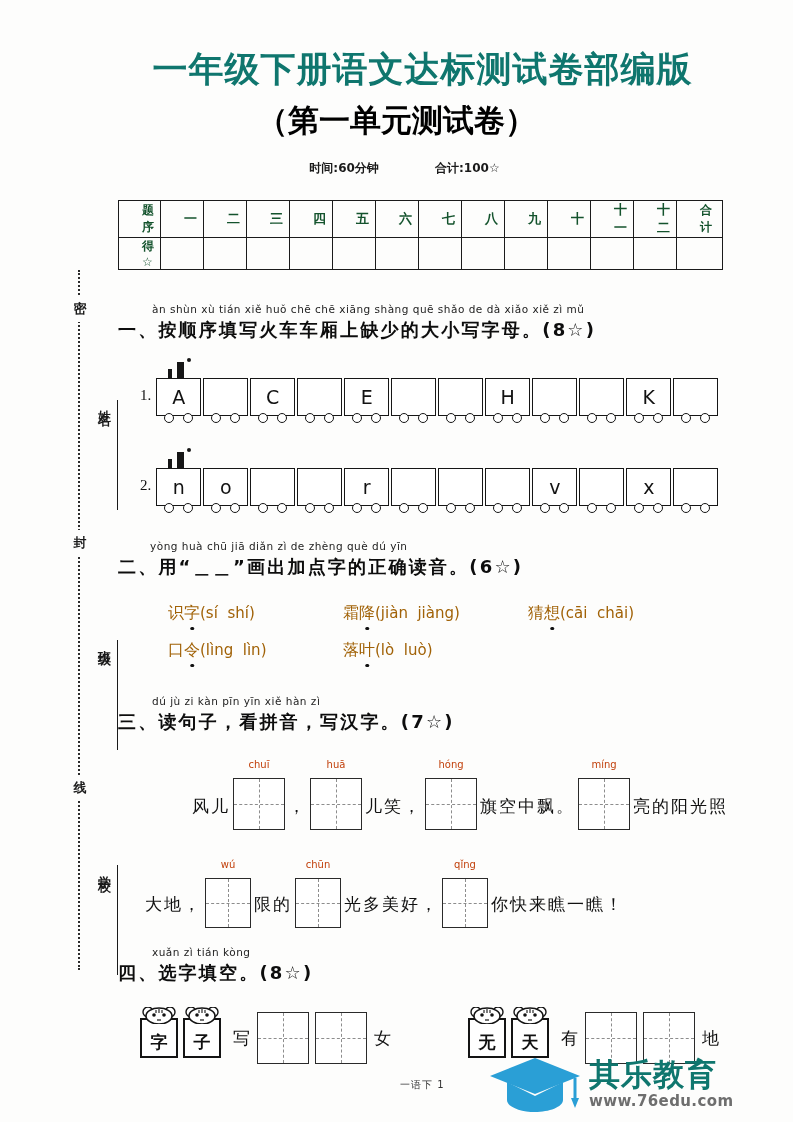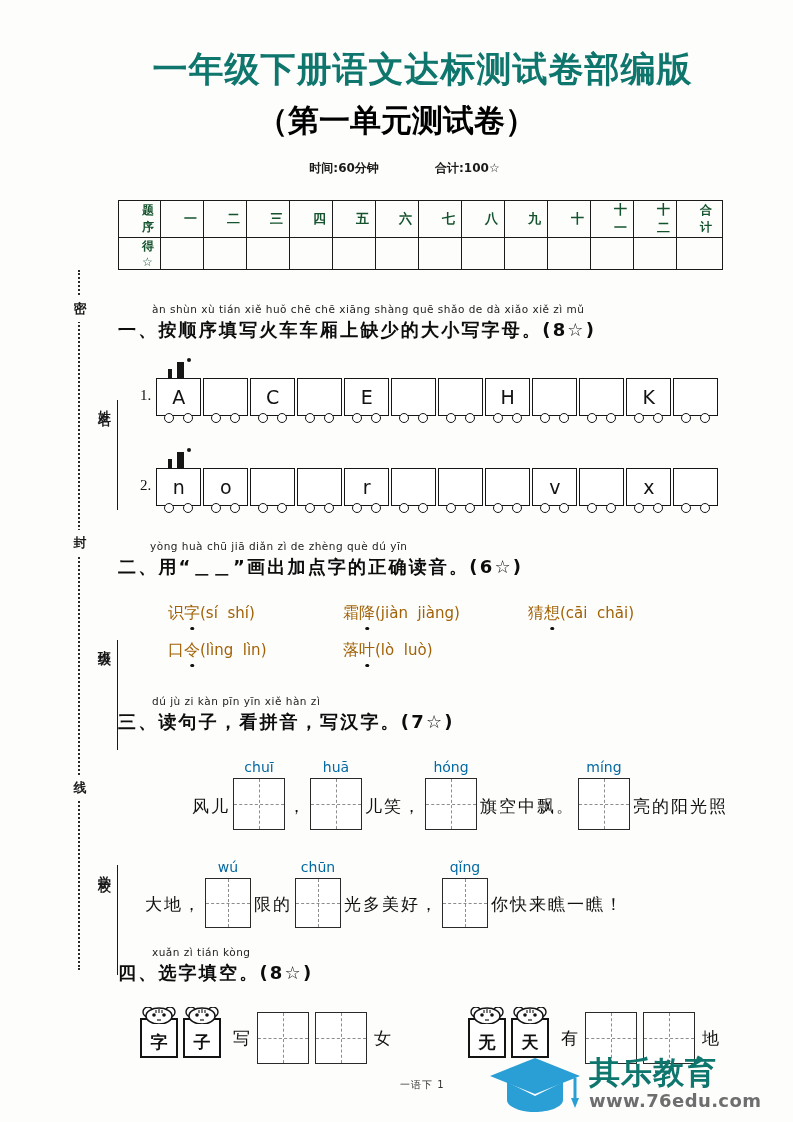--- a/index.html
+++ b/index.html
@@ -186,21 +186,21 @@
   
   .sent-row { position: absolute; display: flex; align-items: flex-end; white-space: nowrap; }
   .sent-txt {
     font-size: 17px; color: #111; letter-spacing: 2px;
     padding-bottom: 12px;
     font-family: Liberation Mono, monospace;
   }
   .tzg-holder { position: relative; margin: 0 3px; }
   .tzg-pin {
     position: absolute; top: -19px; left: 0; width: 100%;
-    text-align: center; font-size: 14px; color: #0369a1;
+    text-align: center; font-size: 10px; color: #c2410c;
     font-family: "DejaVu Sans", sans-serif;
   }
   .tzg {
     width: 52px; height: 52px;
     border: 1.5px solid #2a2a2a;
     position: relative;
     background: #fff;
   }
   .tzg::before {
     content: ""; position: absolute;
@@ -244,21 +244,21 @@
   .watermark {
     position: absolute; left: 487px; top: 1052px;
     display: flex; align-items: center;
   }
   .wm-text { margin-left: 6px; }
   .wm-cn {
     font-size: 31px; font-weight: bold;
     color: #0f766e; letter-spacing: 1px; line-height: 1;
   }
   .wm-url {
-    font-size: 18px; font-weight: bold;
+    font-size: 15px; font-weight: bold;
     color: #6e6e6e; letter-spacing: 0.4px; margin-top: 2px;
   }
 </style>
 </head>
 <body>
 
 <div id="page">
 
   <div class="seal-strip"></div>
   <div class="seal-char seal-mi">密</div>

